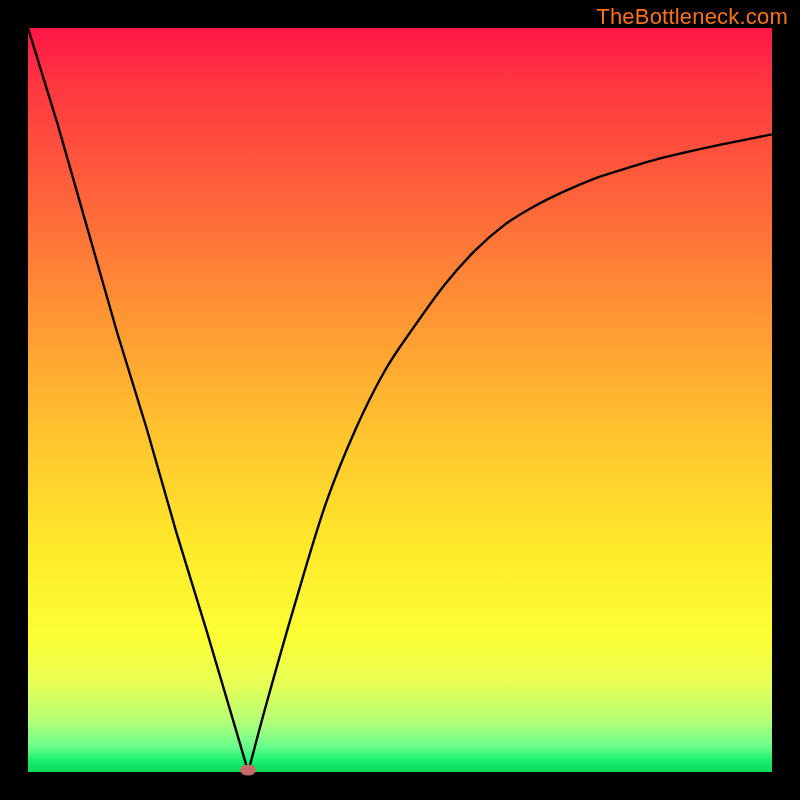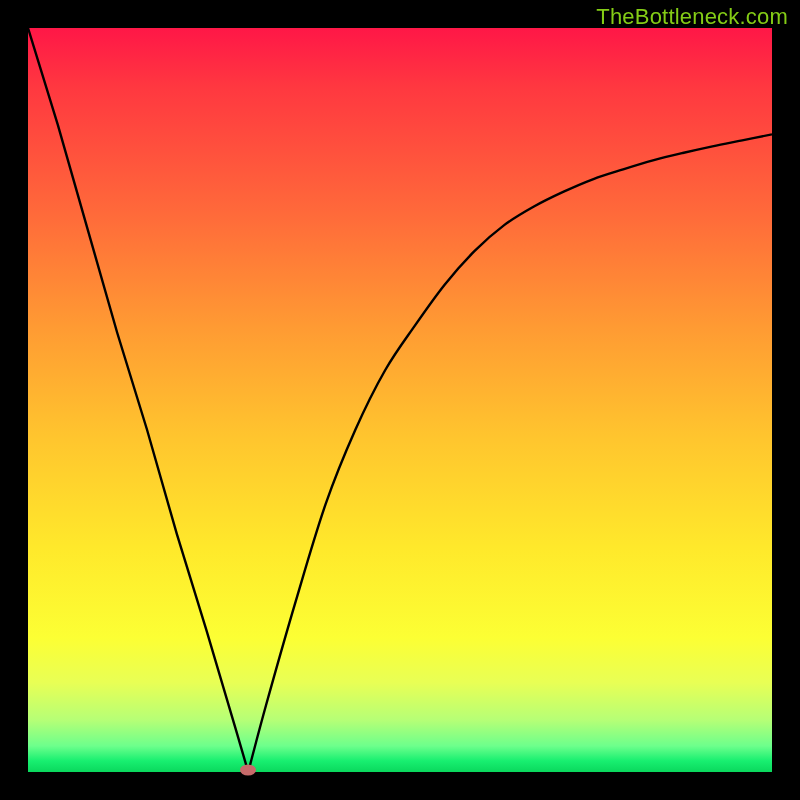--- a/index.html
+++ b/index.html
@@ -14,21 +14,21 @@
   #wrap {
     position: relative;
     width: 800px;
     height: 800px;
     background: #000;
   }
   #watermark {
     position: absolute;
     top: 4px;
     right: 12px;
-    color: #84cc16;
+    color: #f97316;
     font-size: 22px;
     font-weight: 500;
     letter-spacing: 0.2px;
     z-index: 3;
   }
   #plot-area {
     position: absolute;
     left: 28px;
     top: 28px;
     width: 744px;

